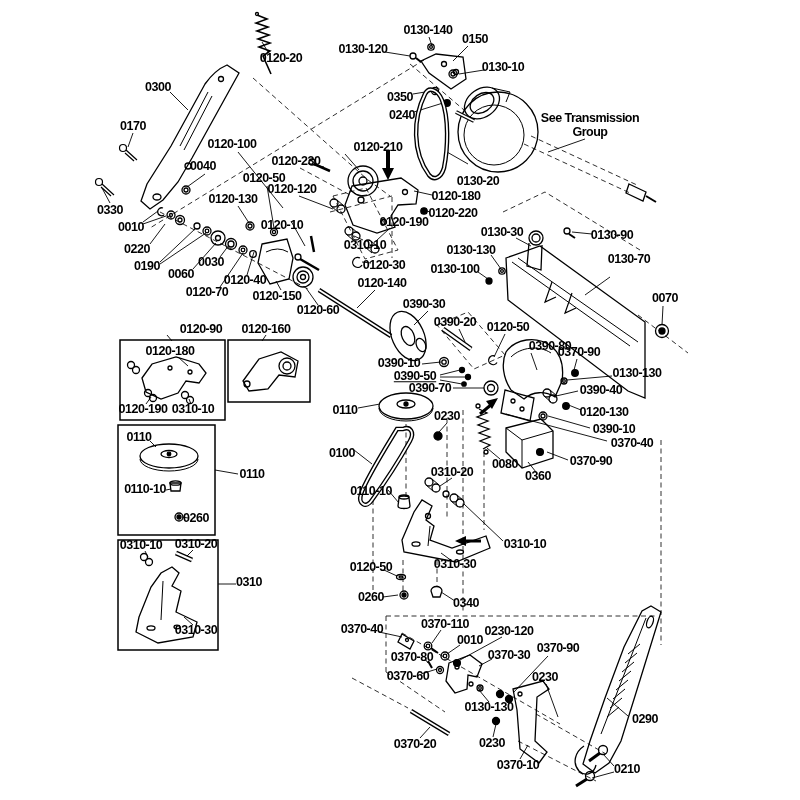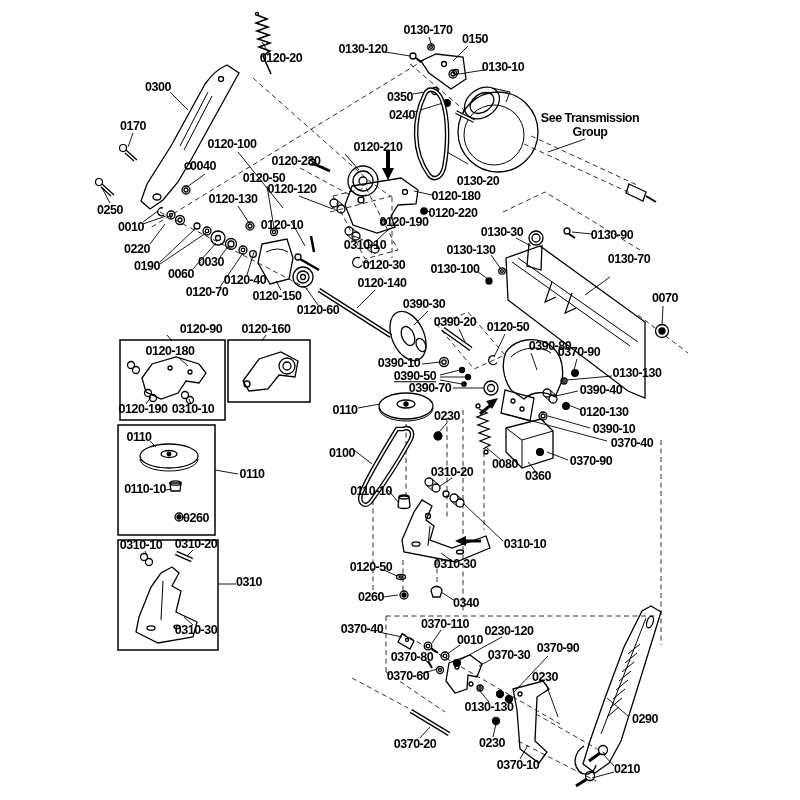--- a/index.html
+++ b/index.html
@@ -357,41 +357,41 @@
       <polygon points="498,398 486,401 492,409" stroke="none"></polygon>
     </g>
     <g>
       <path d="M481,541 L464,541" stroke-width="3" fill="none"></path>
       <polygon points="455,541 466,536 466,546" stroke="none"></polygon>
     </g>
   </g>
 </svg>
 
 <div id="label-layer">
-      <div class="part-label" style="left: 428px; top: 31px;">0130-170</div>
+      <div class="part-label" style="left: 428px; top: 31px;">0130-140</div>
       <div class="part-label" style="left: 475px; top: 40px;">0150</div>
       <div class="part-label" style="left: 363px; top: 50px;">0130-120</div>
       <div class="part-label" style="left: 281px; top: 59px;">0120-20</div>
       <div class="part-label" style="left: 503px; top: 68px;">0130-10</div>
       <div class="part-label" style="left: 158px; top: 88px;">0300</div>
       <div class="part-label" style="left: 400px; top: 98px;">0350</div>
       <div class="part-label" style="left: 402px; top: 116px;">0240</div>
       <div class="part-label" style="left: 590px; top: 125px;">See Transmission
 Group</div>
       <div class="part-label" style="left: 133px; top: 127px;">0170</div>
       <div class="part-label" style="left: 232px; top: 145px;">0120-100</div>
       <div class="part-label" style="left: 334px; top: 148px; margin-left: 44px;">0120-210</div>
       <div class="part-label" style="left: 296px; top: 162px;">0120-230</div>
       <div class="part-label" style="left: 203px; top: 167px;">0040</div>
       <div class="part-label" style="left: 478px; top: 182px; text-align: right;">0130-20</div>
       <div class="part-label" style="left: 264px; top: 179px;">0120-50</div>
       <div class="part-label" style="left: 292px; top: 190px;">0120-120</div>
       <div class="part-label" style="left: 456px; top: 197px;">0120-180</div>
       <div class="part-label" style="left: 233px; top: 200px;">0120-130</div>
-      <div class="part-label" style="left: 110px; top: 211px;">0250</div>
+      <div class="part-label" style="left: 110px; top: 211px;">0330</div>
       <div class="part-label" style="left: 453px; top: 214px;">0120-220</div>
       <div class="part-label" style="left: 404px; top: 223px;">0120-190</div>
       <div class="part-label" style="left: 282px; top: 226px;">0120-10</div>
       <div class="part-label" style="left: 131px; top: 228px;">0010</div>
       <div class="part-label" style="left: 502px; top: 233px;">0130-30</div>
       <div class="part-label" style="left: 612px; top: 236px;">0130-90</div>
       <div class="part-label" style="left: 365px; top: 246px;">0310-10</div>
       <div class="part-label" style="left: 137px; top: 250px;">0220</div>
       <div class="part-label" style="left: 471px; top: 251px;">0130-130</div>
       <div class="part-label" style="left: 211px; top: 263px;">0030</div>

